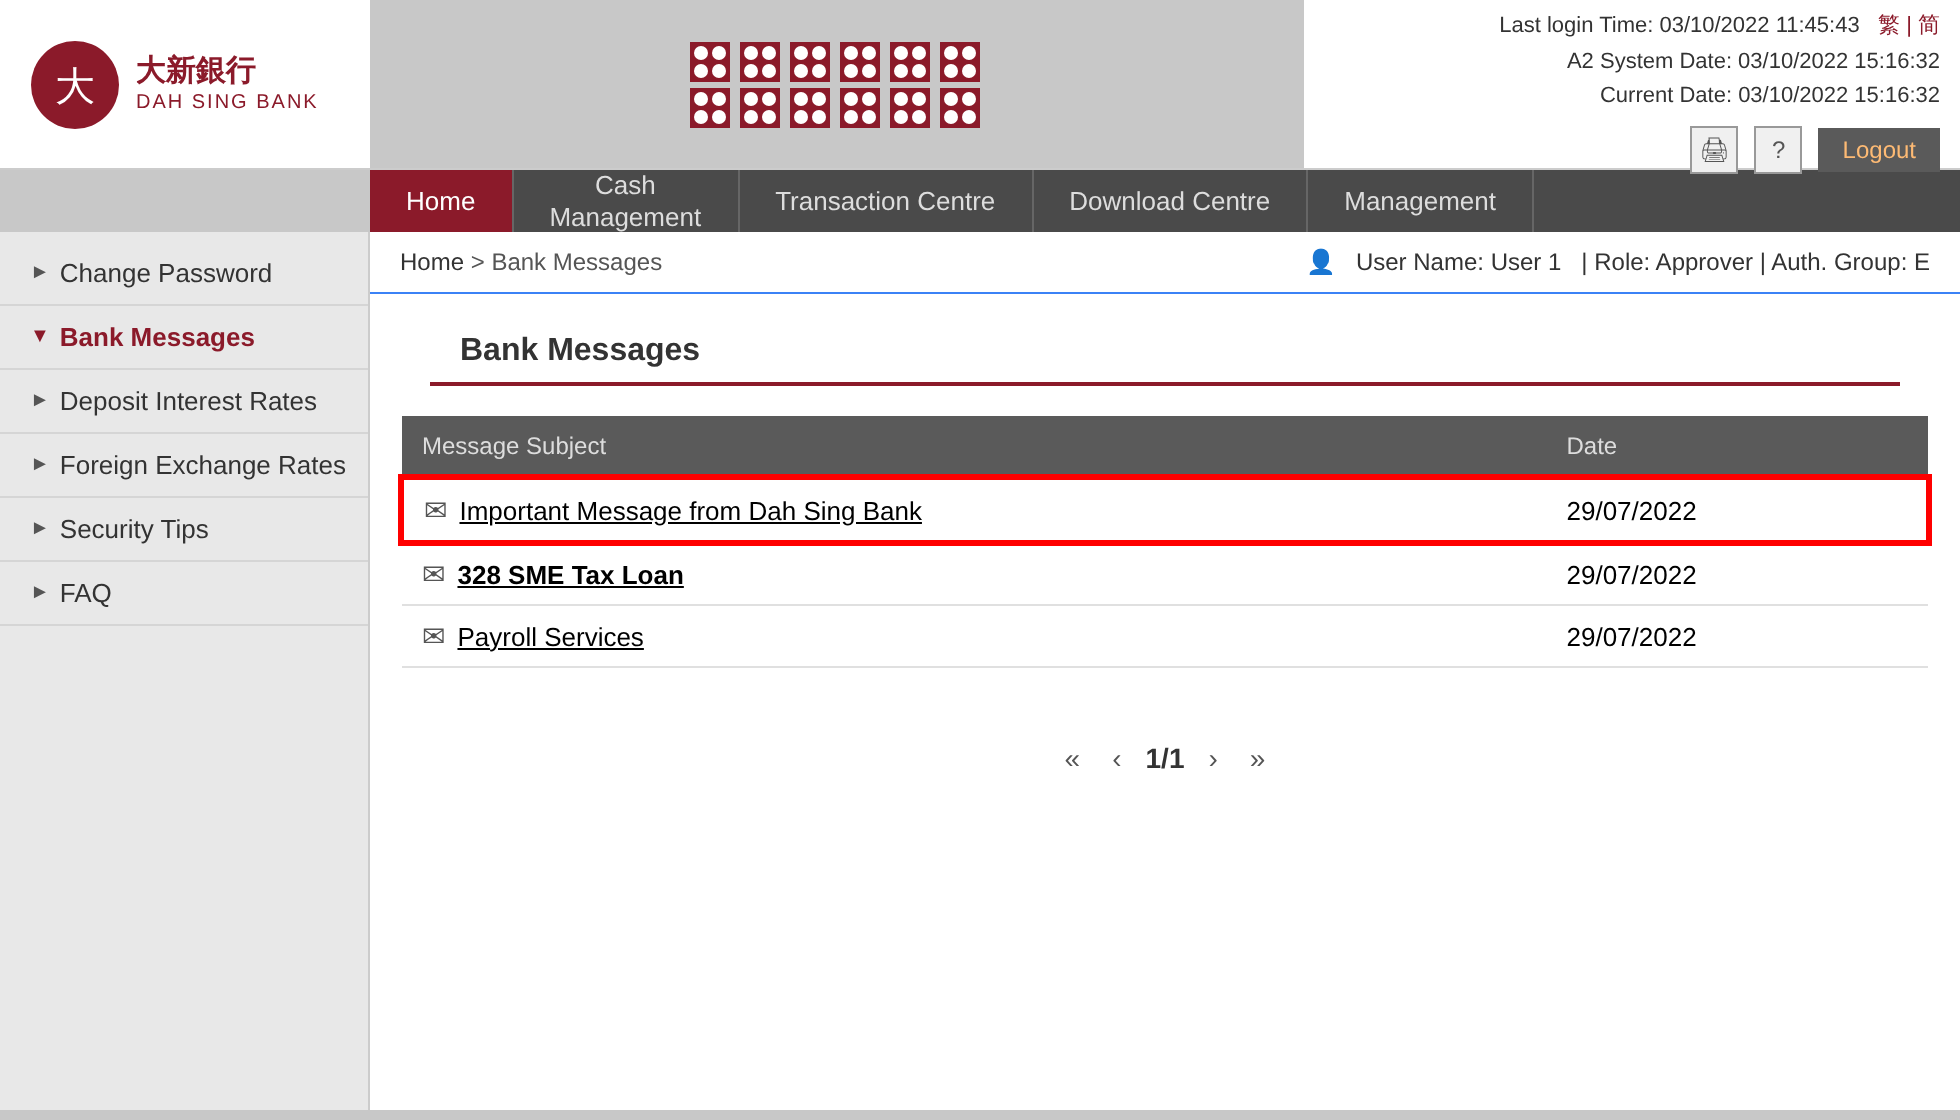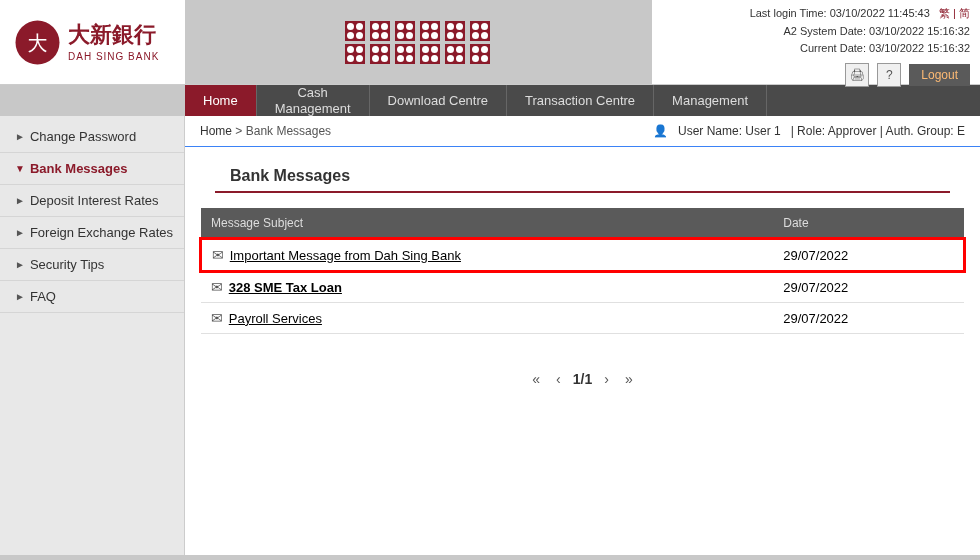--- a/index.html
+++ b/index.html
@@ -21,21 +21,21 @@
       background: #fff;
       flex-shrink: 0;
     }
     .logo-icon {
       width: 45px;
       height: 45px;
       margin-right: 8px;
       flex-shrink: 0;
     }
     .logo-text { color: #8b1a2a; font-size: 14px; line-height: 1.3; }
-    .logo-text .chinese { font-size: 22px; font-weight: bold; }
+    .logo-text .chinese { font-size: 15px; font-weight: bold; }
     .logo-text .english { font-size: 10px; letter-spacing: 1px; }
 
     .header-center {
       flex: 1;
       background: #c8c8c8;
       display: flex;
       align-items: center;
       justify-content: center;
       padding: 5px;
     }
@@ -325,25 +325,25 @@
   </div>
 </div>
 
 <div style="display:flex; background:#4a4a4a; margin-left:185px;">
   <div class="nav-item active">Home</div>
   <div class="nav-item" style="text-align:center; line-height:1.2;">
     <span style="display:block; white-space:pre-line;">Cash
 Management</span>
   </div>
   <div class="nav-item" style="text-align:center; line-height:1.2;">
+    <span>Transaction
+Centre</span>
+  </div>
+  <div class="nav-item" style="text-align:center; line-height:1.2;">
     <span>Download
-Centre</span>
-  </div>
-  <div class="nav-item" style="text-align:center; line-height:1.2;">
-    <span>Transaction
 Centre</span>
   </div>
   <div class="nav-item">
     <span>Management</span>
   </div>
 </div>
 
 <div class="content-wrapper">
 
   <div class="sidebar">

